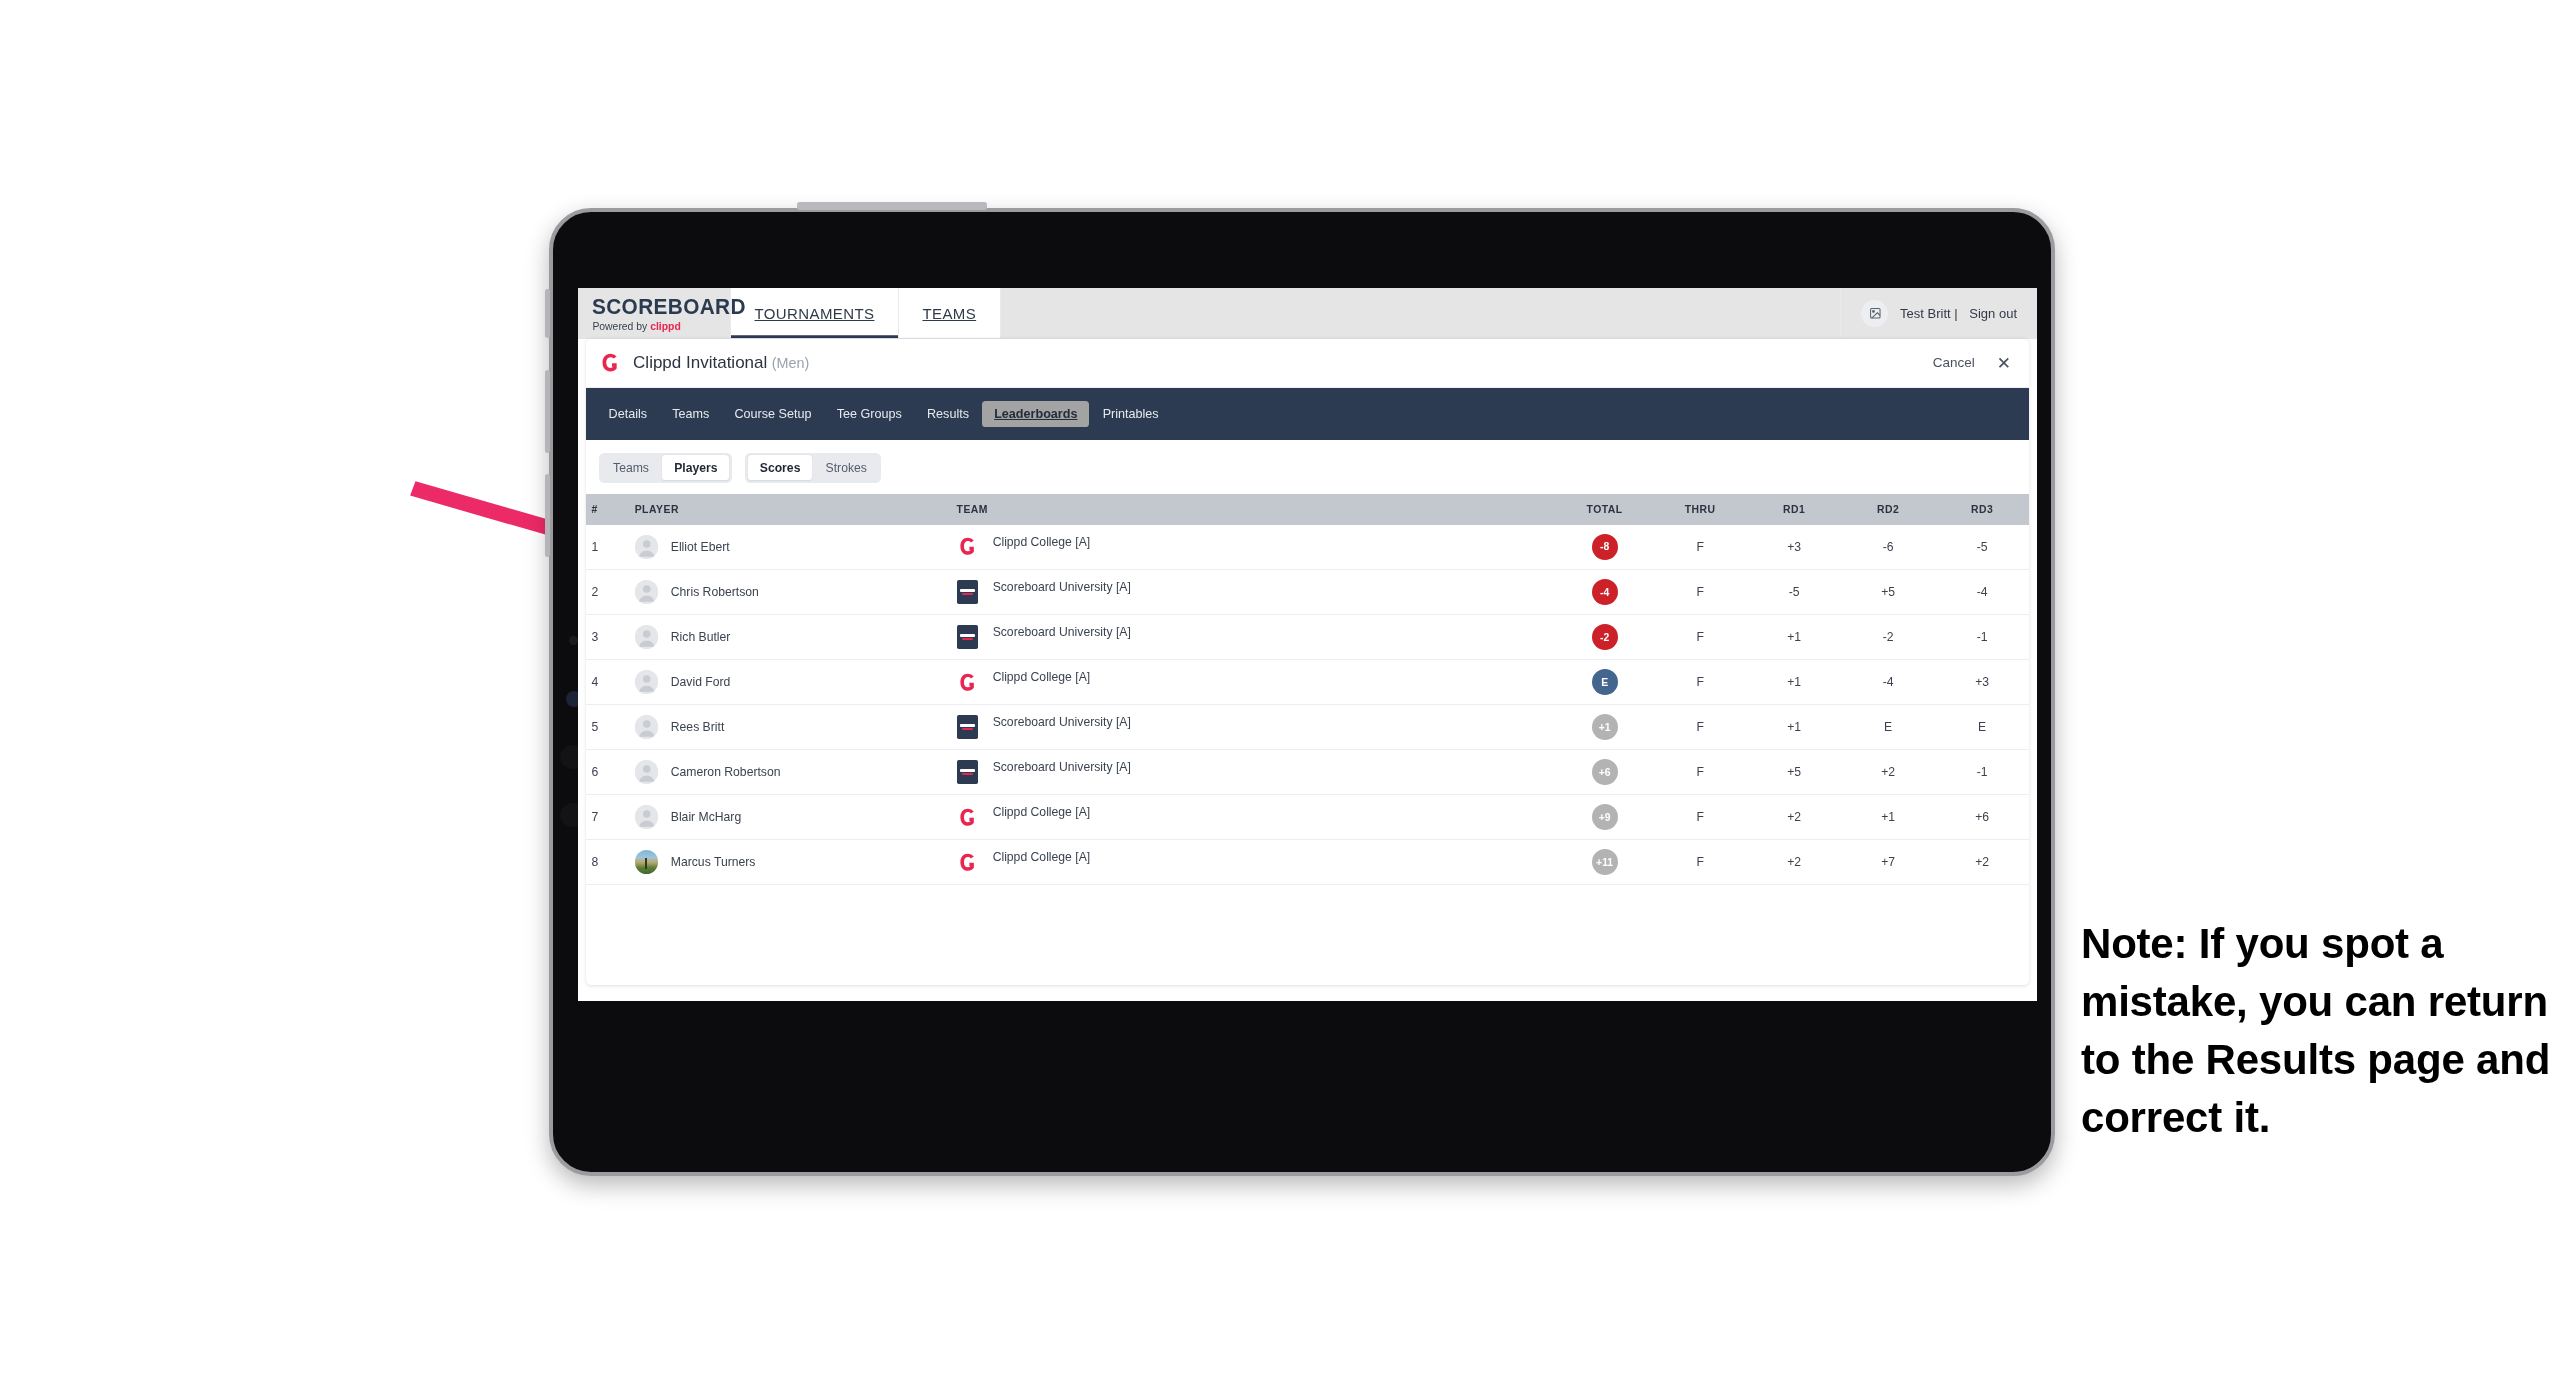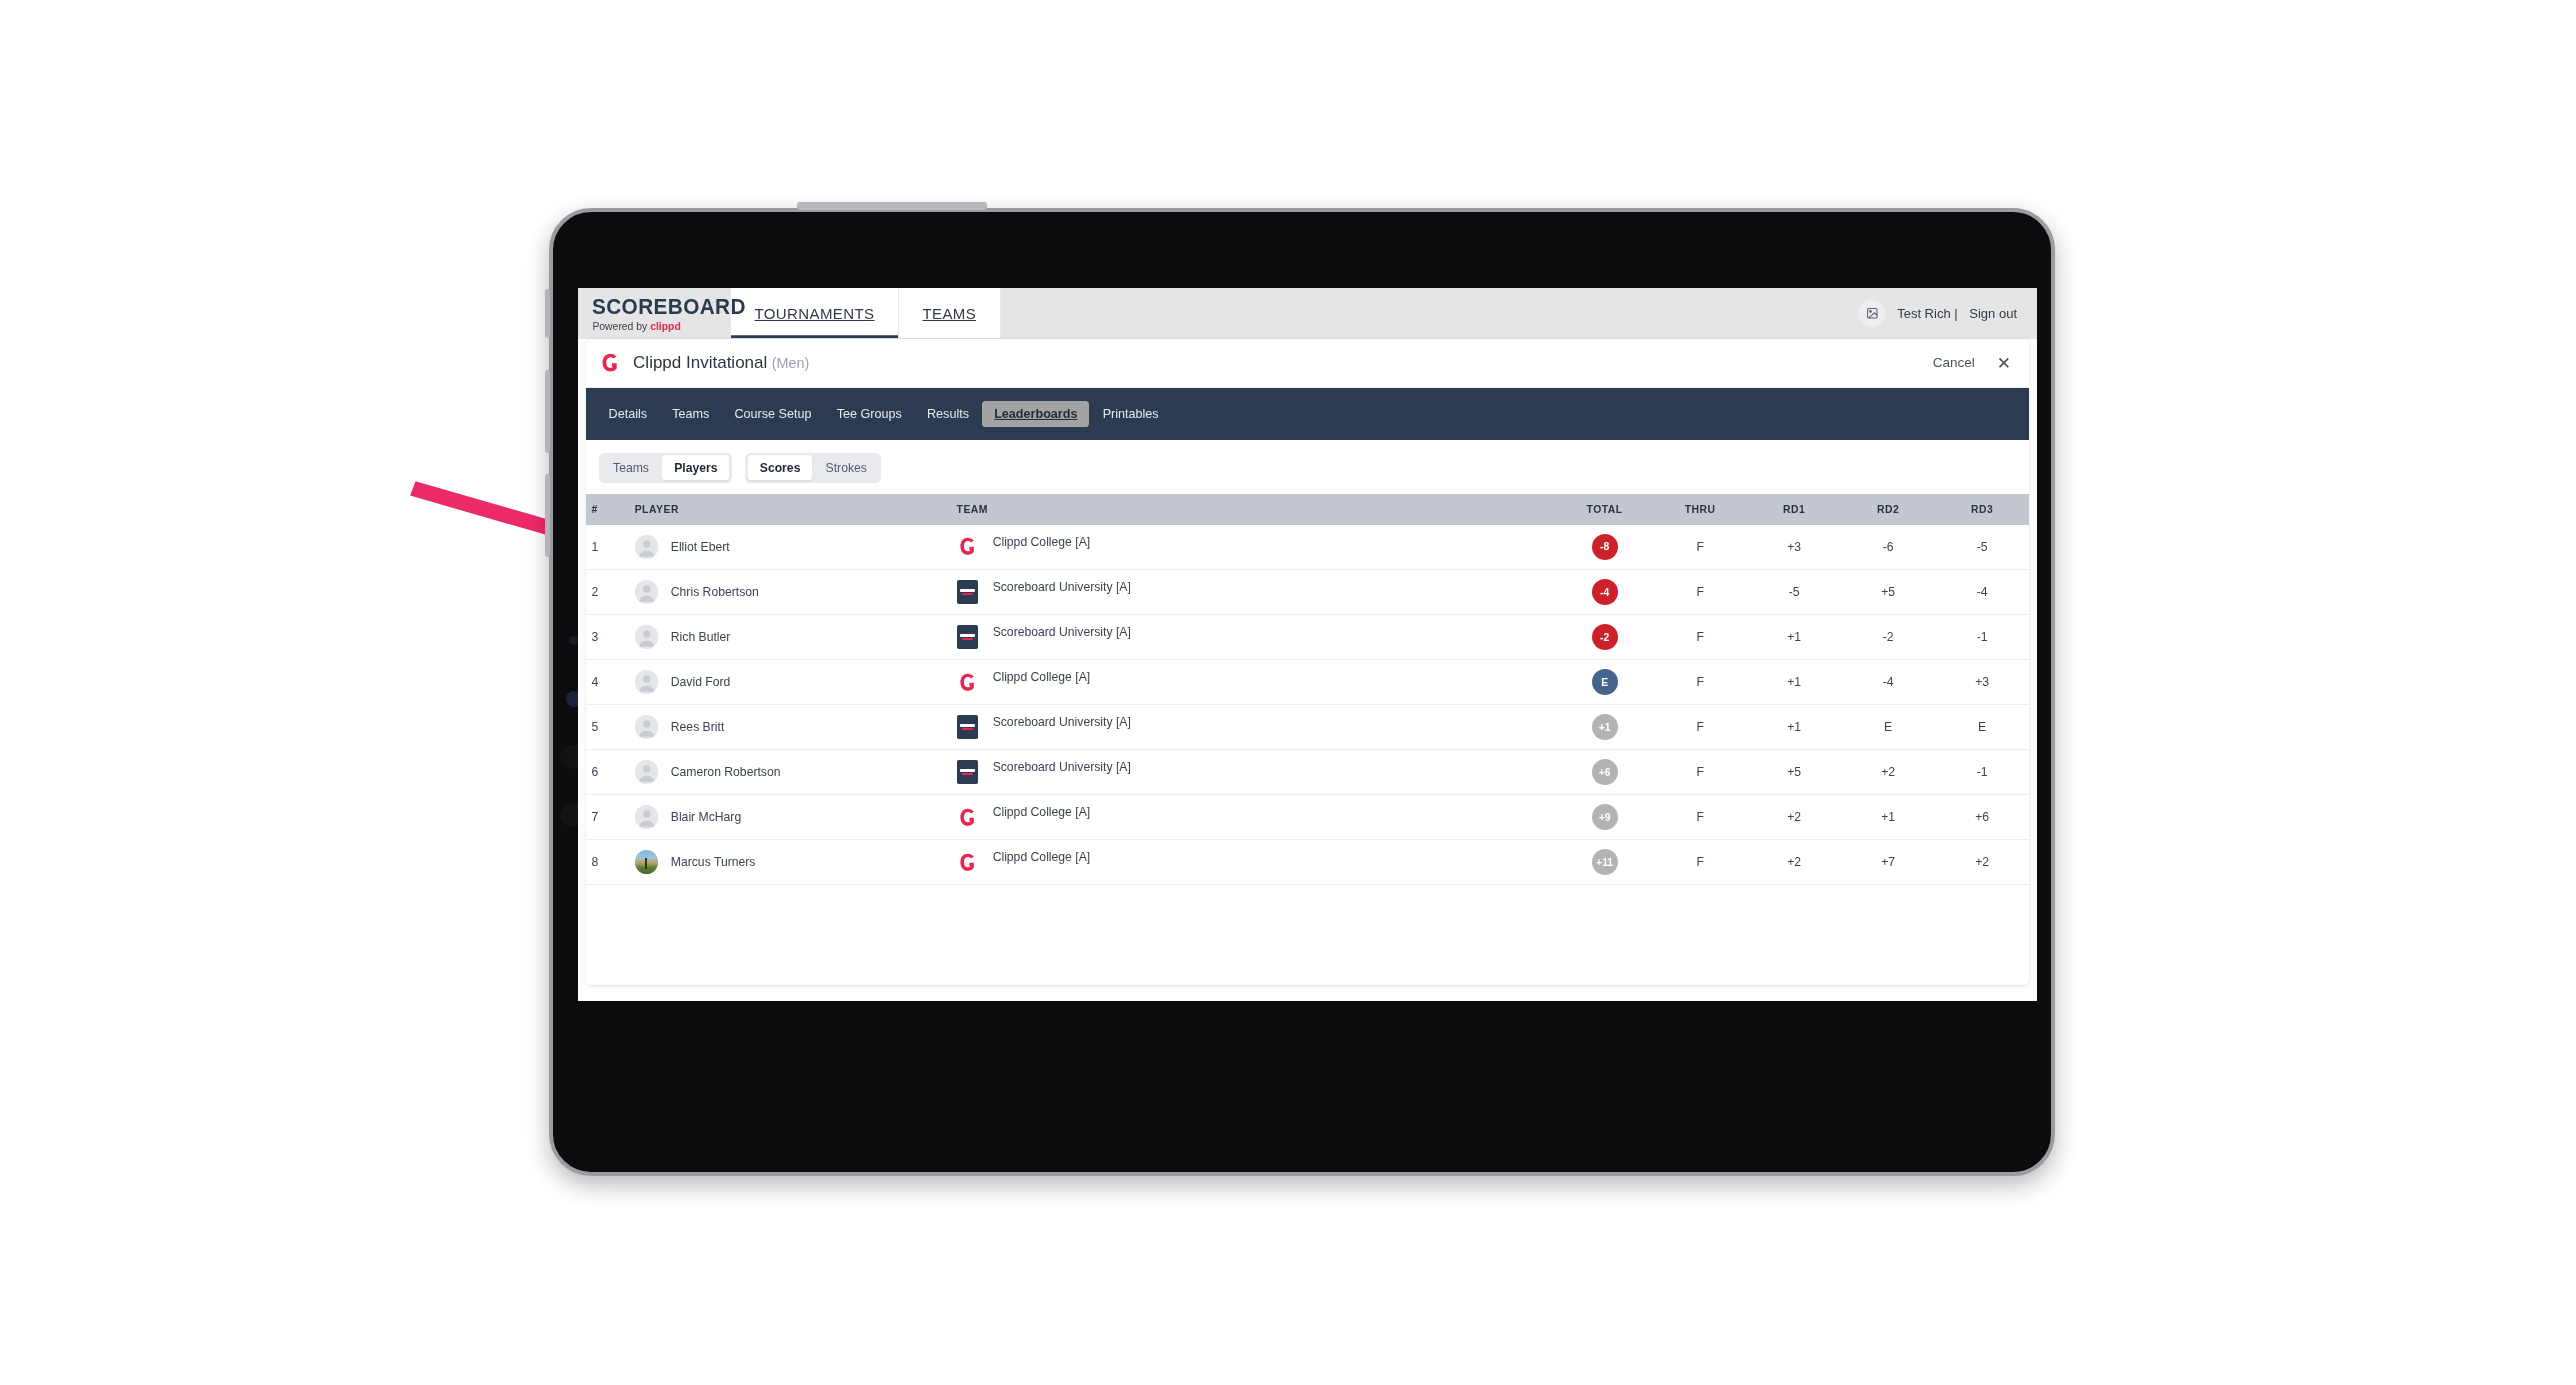--- a/index.html
+++ b/index.html
@@ -187,20 +187,21 @@
 <body>
 
 <div class="page">
 
 
   <svg class="arrow-svg" viewBox="0 0 320 140">
     <path d="M30 28 L238 88 L232 104 L24 44 Z" fill="#ec2a68"></path>
     <path d="M228 58 L290 96 L226 118 Z" fill="#ec2a68"></path>
   </svg>
 
+  <div class="annot-right">Note: If you spot a mistake, you can return to the Results page and correct it.</div>
 
   <div class="tablet">
     <div class="tablet-topnotch"></div>
     <div class="tablet-btn b1"></div>
     <div class="tablet-btn b2"></div>
     <div class="tablet-btn b3"></div>
     <div class="bezel-dot d1"></div>
     <div class="bezel-dot d2"></div>
     <div class="bezel-dot d3"></div>
     <div class="bezel-dot d4"></div>
@@ -220,21 +221,21 @@
         </div>
         <div class="appbar-spacer"></div>
         <div class="appbar-user">
           <span class="user-av">
             <svg viewBox="0 0 24 24" fill="none" stroke="#5a616d" stroke-width="2">
               <rect x="3" y="3" width="18" height="18" rx="2"></rect>
               <circle cx="8.5" cy="8.5" r="1.6" fill="#5a616d"></circle>
               <path d="M21 16l-5-5L5 21"></path>
             </svg>
           </span>
-          <span>Test Rich |</span>
+          <span>Test Britt |</span>
           <span class="signout">Sign out</span>
         </div>
       </div>
 
       <div class="card">
 
         <div class="card-head">
           <span class="cl-mark">
             <svg viewBox="0 0 24 26" width="20" height="21.7">
               <path d="M20 5.5A9.6 9.6 0 0 0 12.4 2C6.9 2 3 6.2 3 12.6 3 19 6.9 23.4 12.4 23.4c3.2 0 5.9-1.4 7.6-3.7v-6.3h-5.6v4.3h1.6c-.9.9-2.1 1.4-3.6 1.4-3 0-4.9-2.5-4.9-6.5 0-3.9 1.9-6.4 4.9-6.4 1.6 0 2.9.6 3.9 1.7z" fill="#e8264f"></path>

